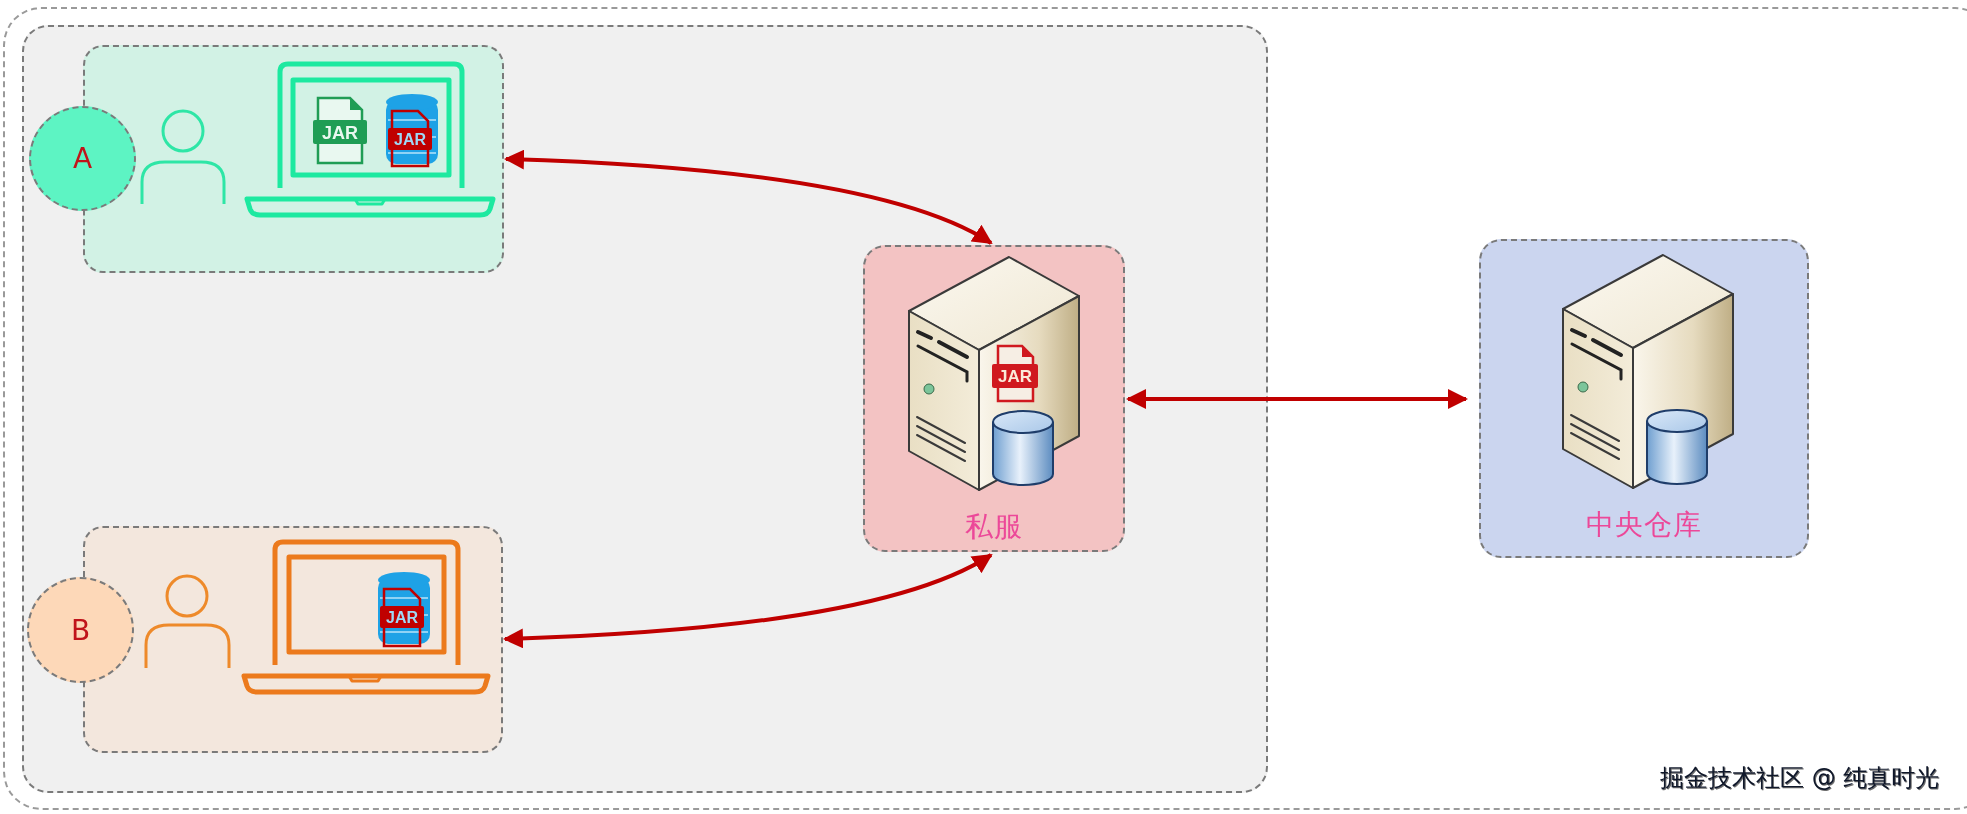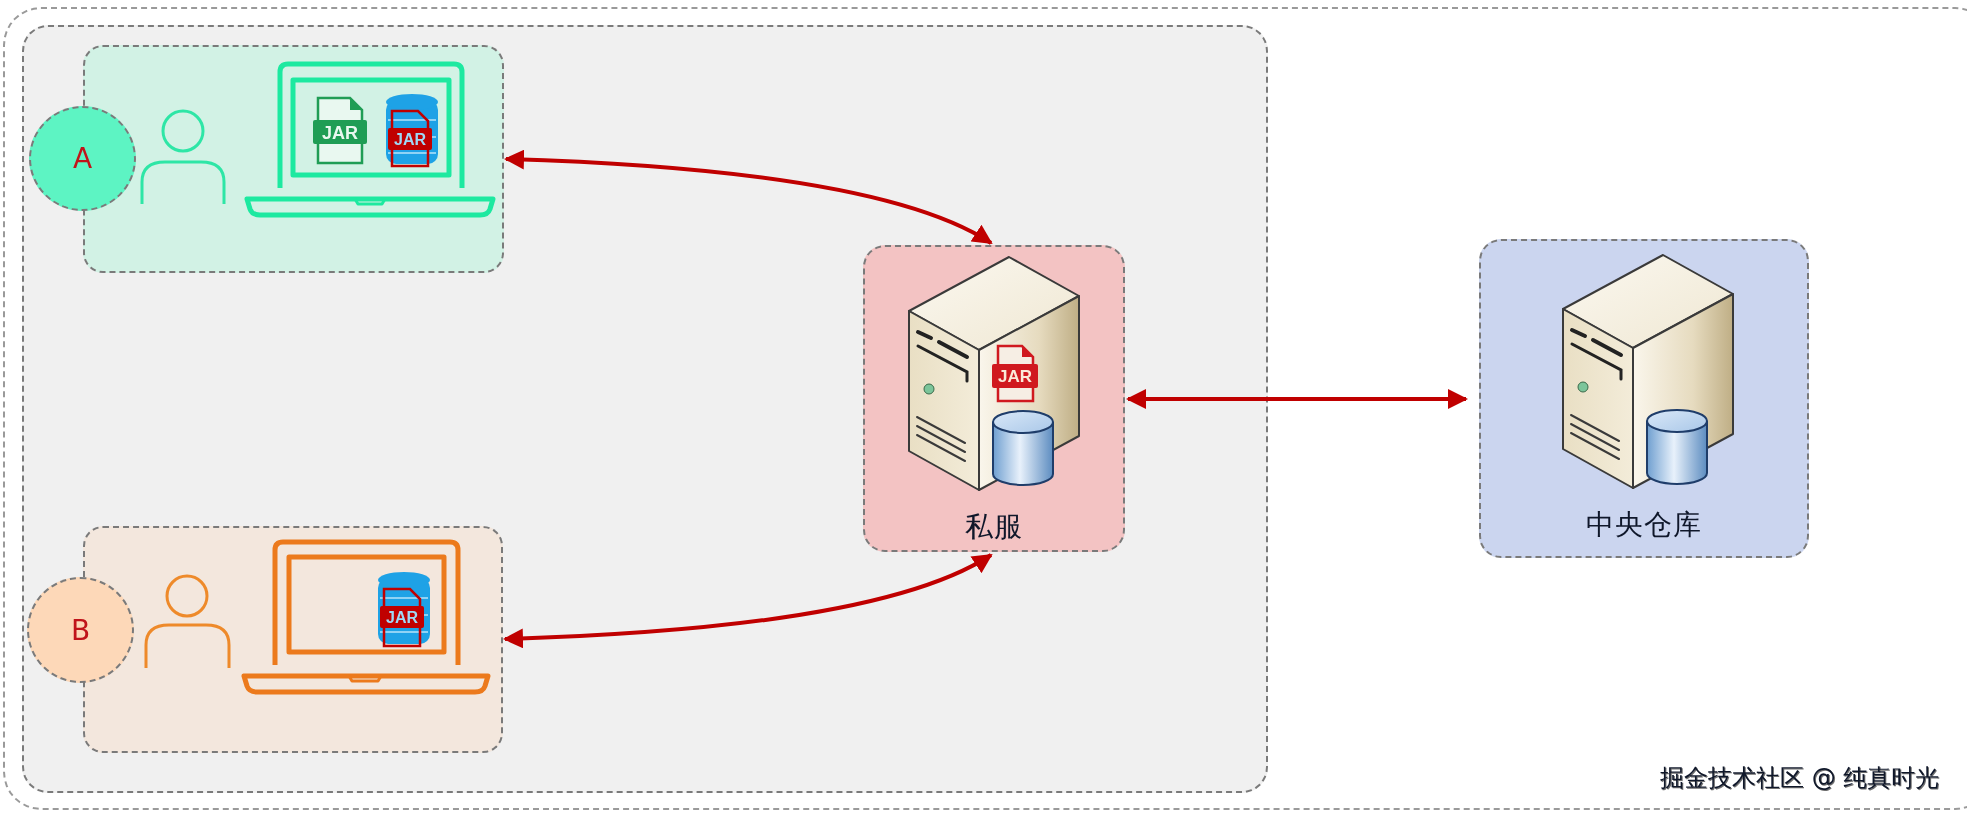--- a/index.html
+++ b/index.html
@@ -28,21 +28,21 @@
     font-size: 28px; color: #c0141a;
   }
   .circle-a { left: 29px; top: 106px; width: 107px; height: 105px; background: #5df4c3; }
   .circle-b { left: 27px; top: 577px; width: 107px; height: 106px; background: #fdd8b8; }
   .server-box {
     border: 2px dashed #7a7a7a; border-radius: 22px;
   }
   .private-box { left: 863px; top: 245px; width: 262px; height: 307px; background: #f3c3c3; }
   .central-box { left: 1479px; top: 239px; width: 330px; height: 319px; background: #cbd5ef; }
   .label {
-    font-size: 28px; color: #0f172a; text-align: center; white-space: nowrap;
+    font-size: 28px; color: #ec4899; text-align: center; white-space: nowrap;
     letter-spacing: 1px;
   }
   .watermark {
     left: 1660px; top: 762px; font-size: 24px; color: #0f172a; white-space: nowrap;
     text-shadow: 1px 1px 0 #6f6f6f, -1px -1px 0 #ffffff;
   }
   svg.overlay { position: absolute; left: 0; top: 0; }
 </style>
 </head>
 <body>

